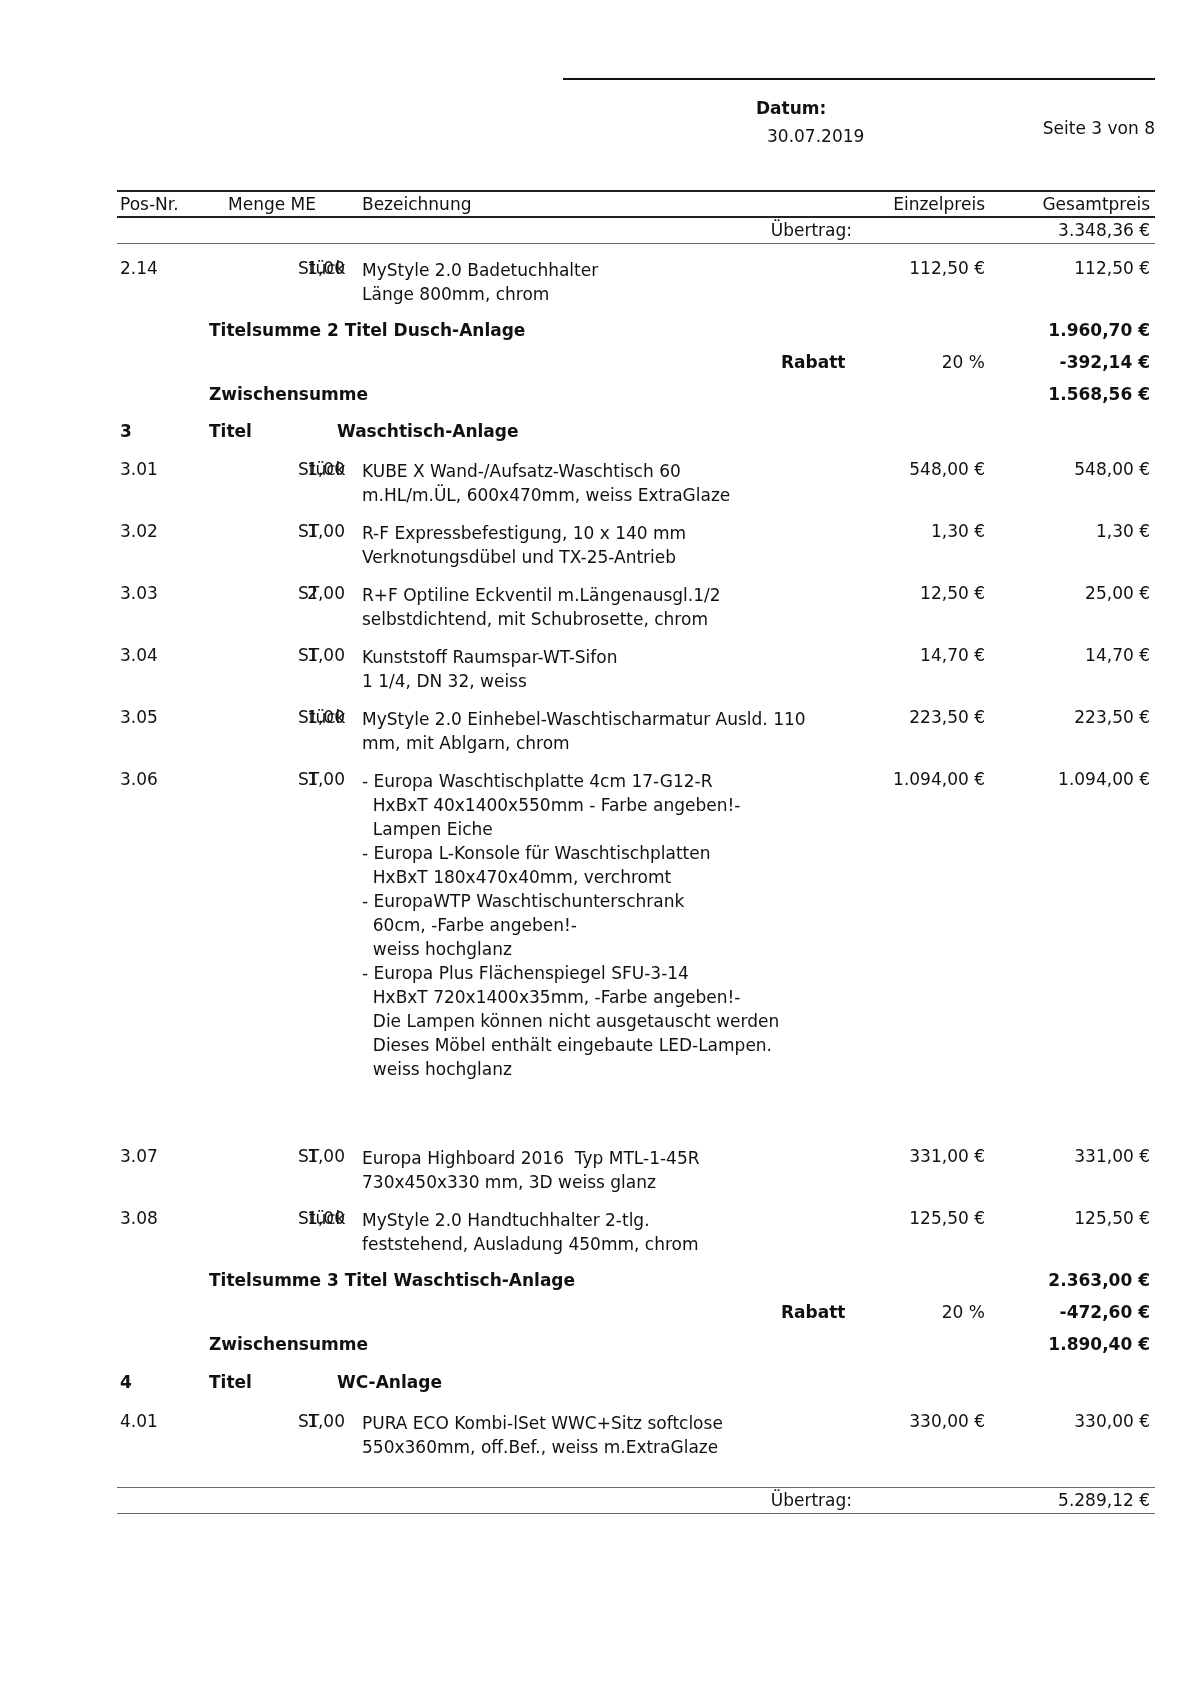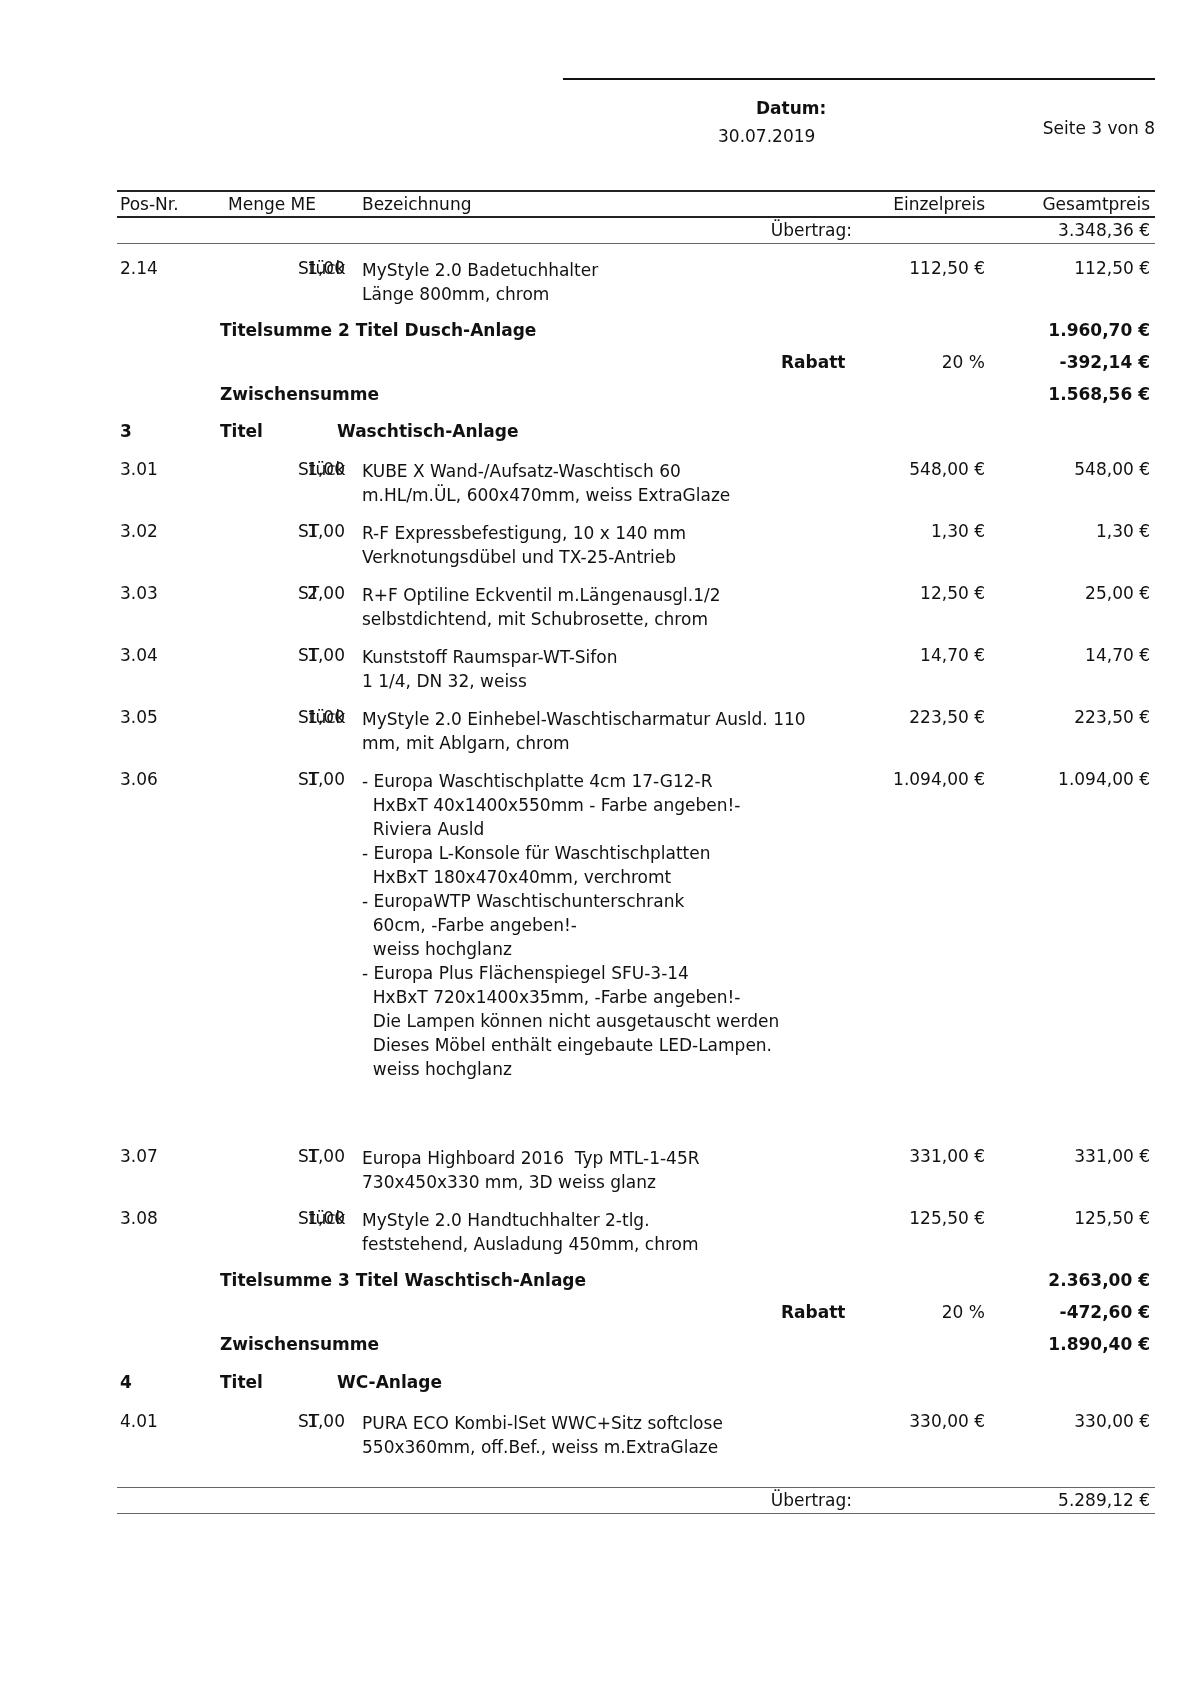--- a/index.html
+++ b/index.html
@@ -9,32 +9,32 @@
   .b { font-weight:bold; }
   .rule { position:absolute; left:117px; width:1038px; background:#222; }
   .top-rule { position:absolute; left:563px; width:592px; height:2px; background:#111; top:78px; }
 
   .row { position:absolute; left:0; width:1202px; }
   .pos { position:absolute; left:120px; }
   .qty { position:absolute; left:195px; width:148px; text-align:right; }
   .desc{ position:absolute; left:362px; line-height:24px; }
   .ep  { position:absolute; right:217px; text-align:right; }
   .gp  { position:absolute; right:52px; }
-  .title-l { position:absolute; left:220px; }
+  .title-l { position:absolute; left:209px; }
   .title-n { position:absolute; left:120px; }
   .title-t { position:absolute; left:337px; }
   .rab-l { position:absolute; left:781px; }
   .rab-p { position:absolute; right:217px; text-align:right; }
 </style>
 </head>
 <body>
 
 <div class="top-rule"></div>
 <div class="abs b" style="left:756px;top:98px;">Datum:</div>
-<div class="abs" style="left:718px;top:126px;">30.07.2019</div>
+<div class="abs" style="left:767px;top:126px;">30.07.2019</div>
 <div class="abs" style="right:47px;top:118px;">Seite 3 von 8</div>
 
 <div class="rule" style="top:190px;height:2px;"></div>
 <div class="row" style="top:194px;">
   <span class="pos">Pos-Nr.</span>
   <span class="abs" style="left:228px;">Menge ME</span>
   <span class="abs" style="left:362px;">Bezeichnung</span>
   <span class="ep">Einzelpreis</span>
   <span class="gp">Gesamtpreis</span>
 </div>
@@ -130,21 +130,21 @@
       <span class="ep">223,50 €</span>
       <span class="gp">223,50 €</span>
     </div>
     <div class="row" style="top:769px;">
       <span class="pos">3.06</span>
       <span class="qty" style="width: 175px; left: 170px;">1,00</span>
       <span class="abs" style="left:298px;">ST</span>
       <div class="desc">
         <div style="white-space:pre;">- Europa Waschtischplatte 4cm 17-G12-R</div>
         <div style="white-space:pre;">  HxBxT 40x1400x550mm - Farbe angeben!-</div>
-        <div style="white-space:pre;">  Riviera Ausld</div>
+        <div style="white-space:pre;">  Lampen Eiche</div>
         <div style="white-space:pre;">- Europa L-Konsole für Waschtischplatten</div>
         <div style="white-space:pre;">  HxBxT 180x470x40mm, verchromt</div>
         <div style="white-space:pre;">- EuropaWTP Waschtischunterschrank</div>
         <div style="white-space:pre;">  60cm, -Farbe angeben!-</div>
         <div style="white-space:pre;">  weiss hochglanz</div>
         <div style="white-space:pre;">- Europa Plus Flächenspiegel SFU-3-14</div>
         <div style="white-space:pre;">  HxBxT 720x1400x35mm, -Farbe angeben!-</div>
         <div style="white-space:pre;">  Die Lampen können nicht ausgetauscht werden</div>
         <div style="white-space:pre;">  Dieses Möbel enthält eingebaute LED-Lampen.</div>
         <div style="white-space:pre;">  weiss hochglanz</div>

